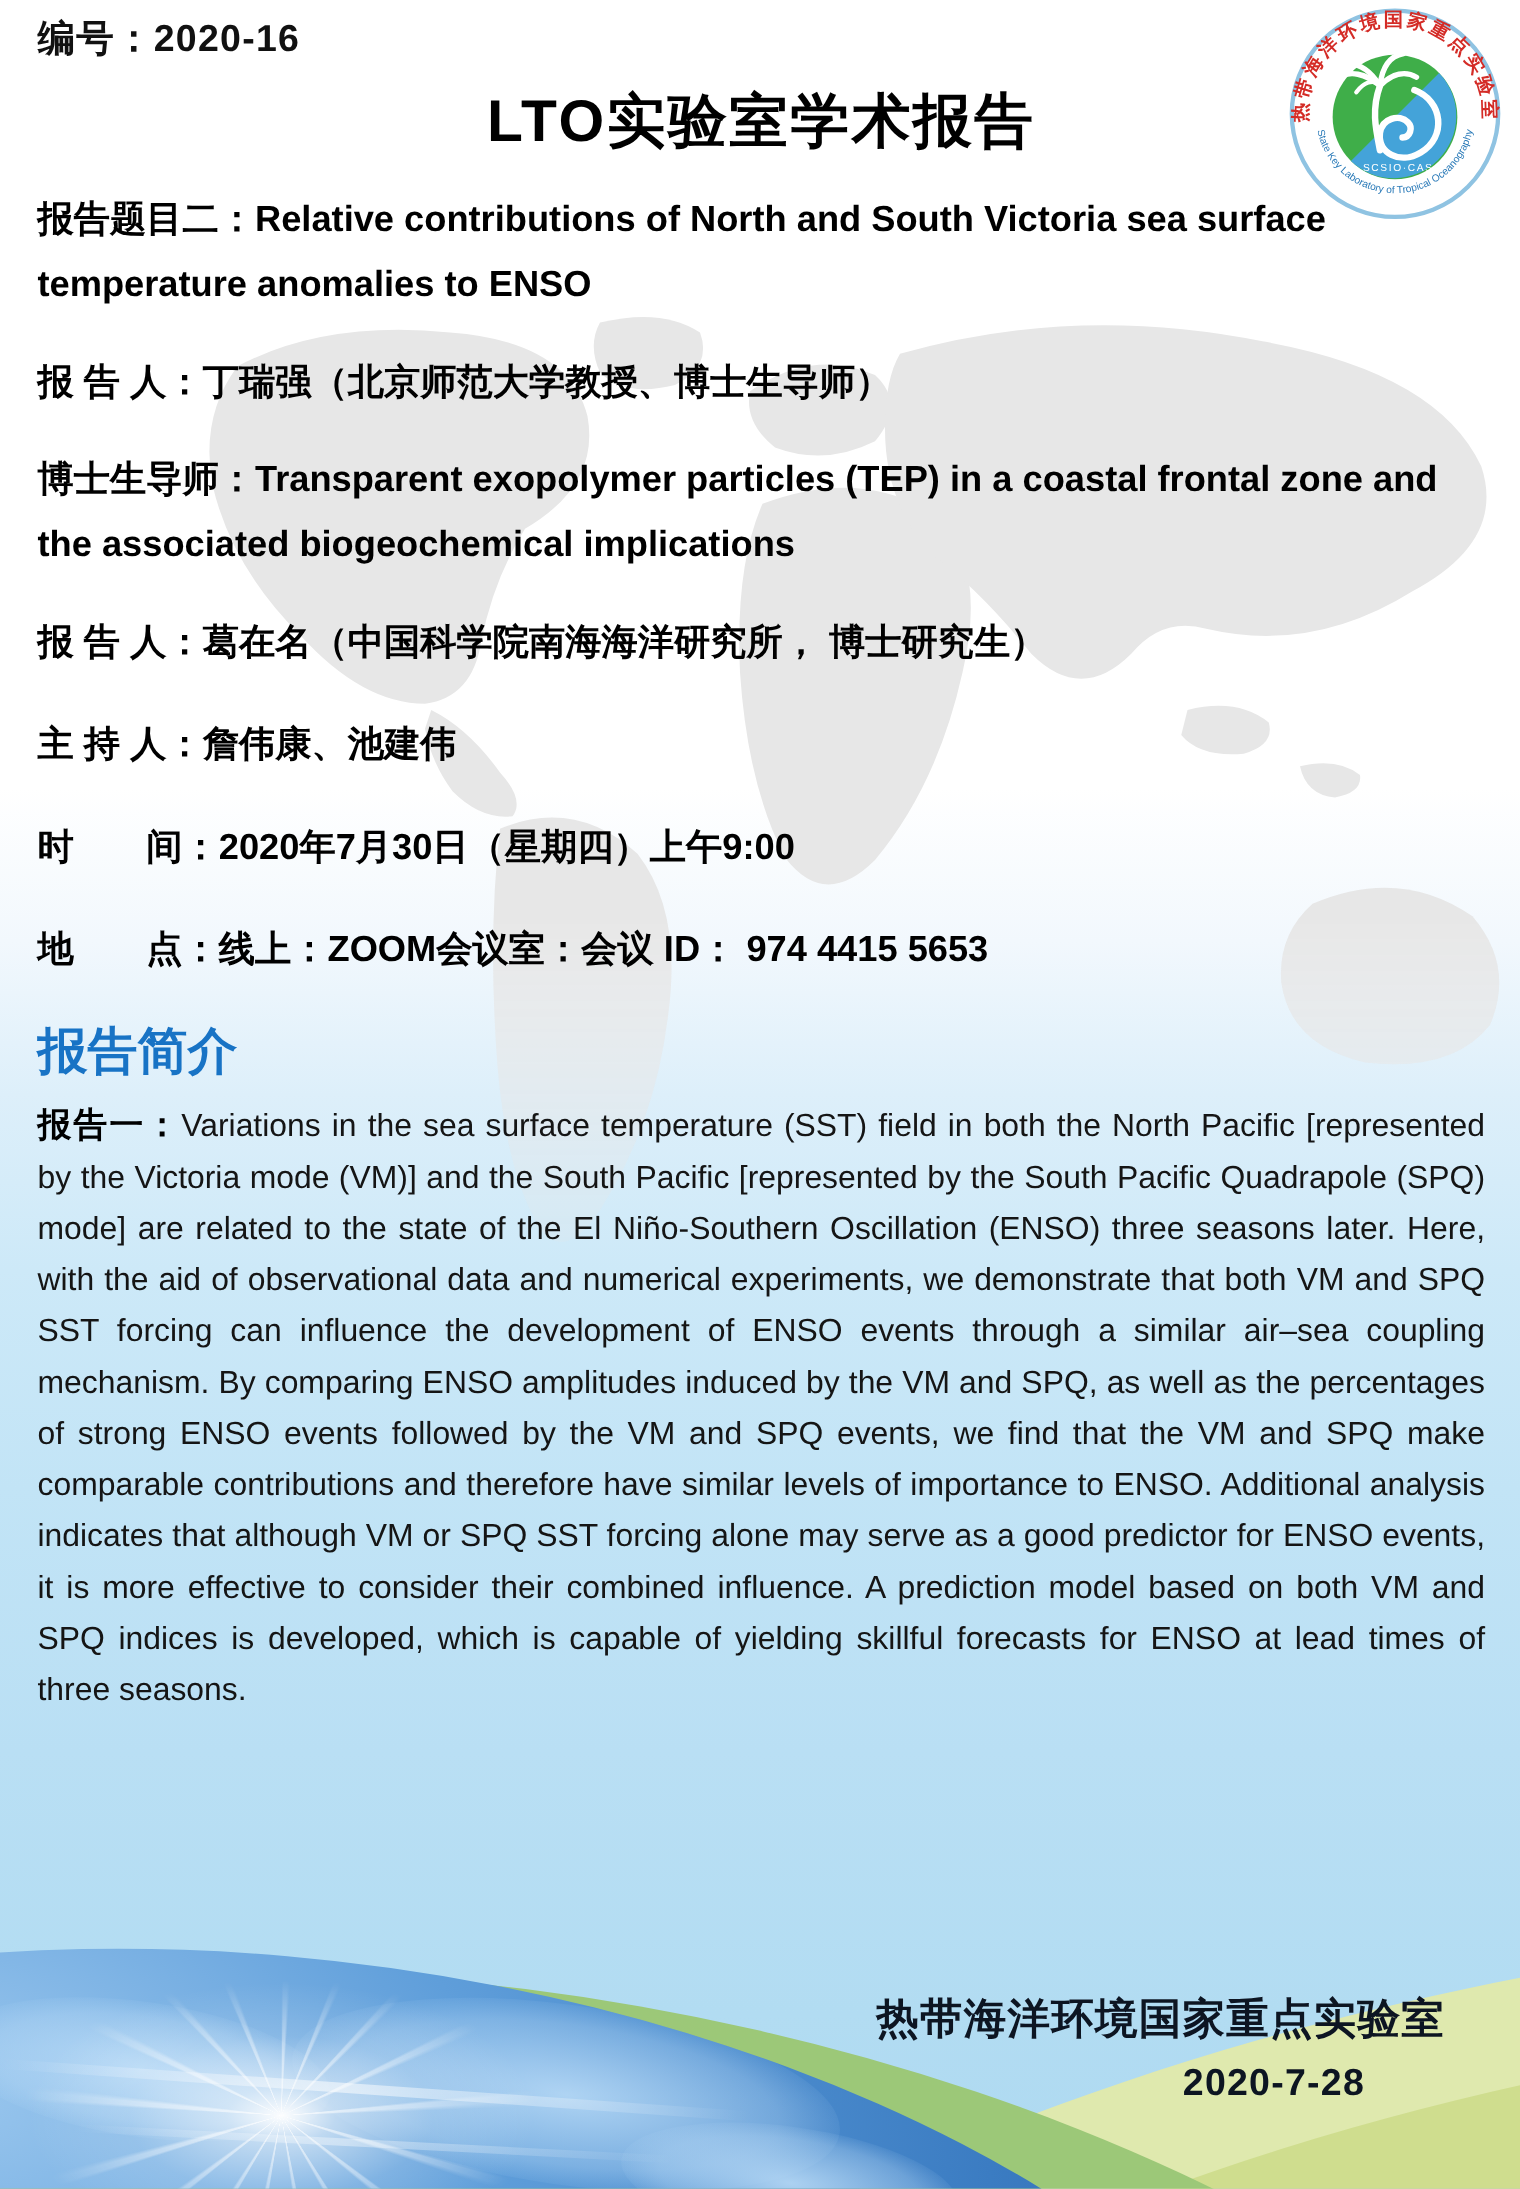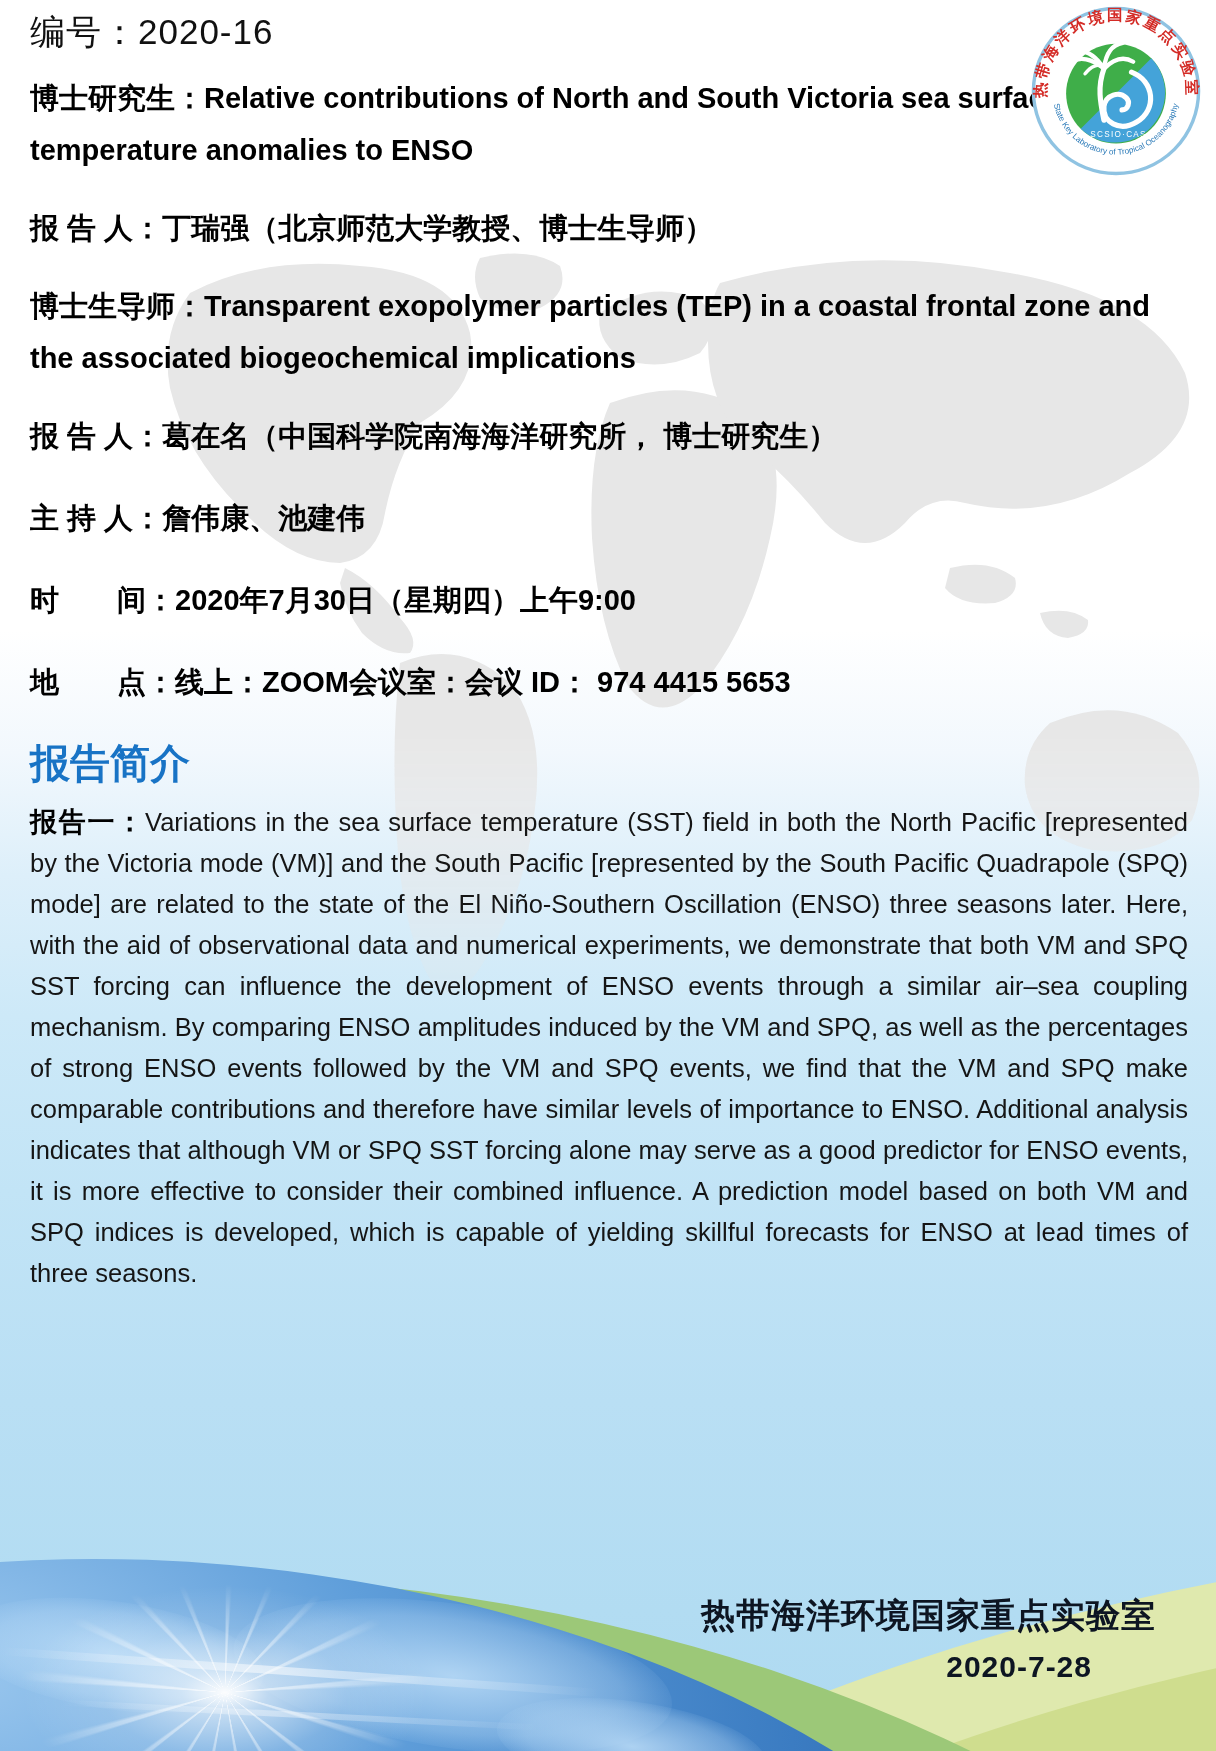--- a/index.html
+++ b/index.html
@@ -51,21 +51,21 @@
       rgba(255,255,255,.65) 11deg 12.5deg,
       rgba(255,255,255,0) 14deg 21deg);
     -webkit-mask-image:radial-gradient(ellipse at 50% 50%,#000 0%,rgba(0,0,0,.55) 42%,transparent 72%);
     mask-image:radial-gradient(ellipse at 50% 50%,#000 0%,rgba(0,0,0,.55) 42%,transparent 72%);}
   .streak{position:absolute;z-index:5;background:linear-gradient(90deg,
       rgba(255,255,255,0),rgba(255,255,255,.55) 45%,rgba(255,255,255,0));}
   .streak-1{left:0;top:1668px;width:600px;height:8px;transform:rotate(4deg);}
   .streak-2{left:60px;top:1712px;width:480px;height:6px;transform:rotate(3deg);opacity:.7;}
   
   .content{position:relative;z-index:10;padding:14px 28px 0 30px;}
-  .doc-number{font-size:35px;font-weight:normal;line-height:36px;letter-spacing:1px;}
+  .doc-number{font-size:30px;font-weight:bold;line-height:36px;letter-spacing:1px;}
   .logo{position:absolute;top:5px;right:14px;width:172px;height:172px;z-index:12;}
   .title{margin:16px 0 0 0;text-align:center;font-size:47px;line-height:62px;
     font-weight:800;letter-spacing:2px;color:#000;}
   .line{margin:0;font-size:29px;font-weight:bold;line-height:52px;color:#000;}
   .mt-talk1{margin-top:22px;}
   .mt-sp{margin-top:26px;}
   .mt-big{margin-top:30px;}
   .section-title{margin:34px 0 0 0;font-size:40px;line-height:42px;font-weight:bold;color:#1873c5;}
   .para{margin:0;}
   .para1{margin-top:18px;font-size:25.5px;line-height:41px;color:#151515;text-align:justify;}
@@ -135,23 +135,24 @@
         <path d="M 86,74 C 80,66 70,72 64,80" stroke-width="4"></path>
       </g>
 
       <path d="M 118,78 C 145,88 148,122 124,136 C 104,148 84,136 86,118 C 88,104 104,100 112,108 C 117,113 114,122 107,122" stroke="#ffffff" stroke-width="6" fill="none" stroke-linecap="round"></path>
       <text x="103" y="153" text-anchor="middle" font-size="9.5" letter-spacing="1.5" fill="#ffffff" class="logo-en">SCSIO·CAS</text>
     </svg>
   </div>
 
   <div class="content">
     <div class="doc-number">编号：2020-16</div>
+    <h1 class="title">LTO实验室学术报告</h1>
 
     <p class="line mt-talk1">
-      <span class="lbl">博士研究生：</span><span>Relative contributions of North and South Victoria sea surface temperature anomalies to ENSO</span>
+      <span class="lbl">报告题目二：</span><span>Relative contributions of North and South Victoria sea surface temperature anomalies to ENSO</span>
     </p>
     <p class="line mt-sp">
       <span class="lbl">报 告 人：</span><span>丁瑞强（北京师范大学教授、博士生导师）</span>
     </p>
     <p class="line mt-sp">
       <span class="lbl">博士生导师：</span><span>Transparent exopolymer particles (TEP) in a coastal frontal zone and the associated biogeochemical implications</span>
     </p>
     <p class="line mt-sp">
       <span class="lbl">报 告 人：</span><span>葛在名（中国科学院南海海洋研究所， 博士研究生）</span>
     </p>

